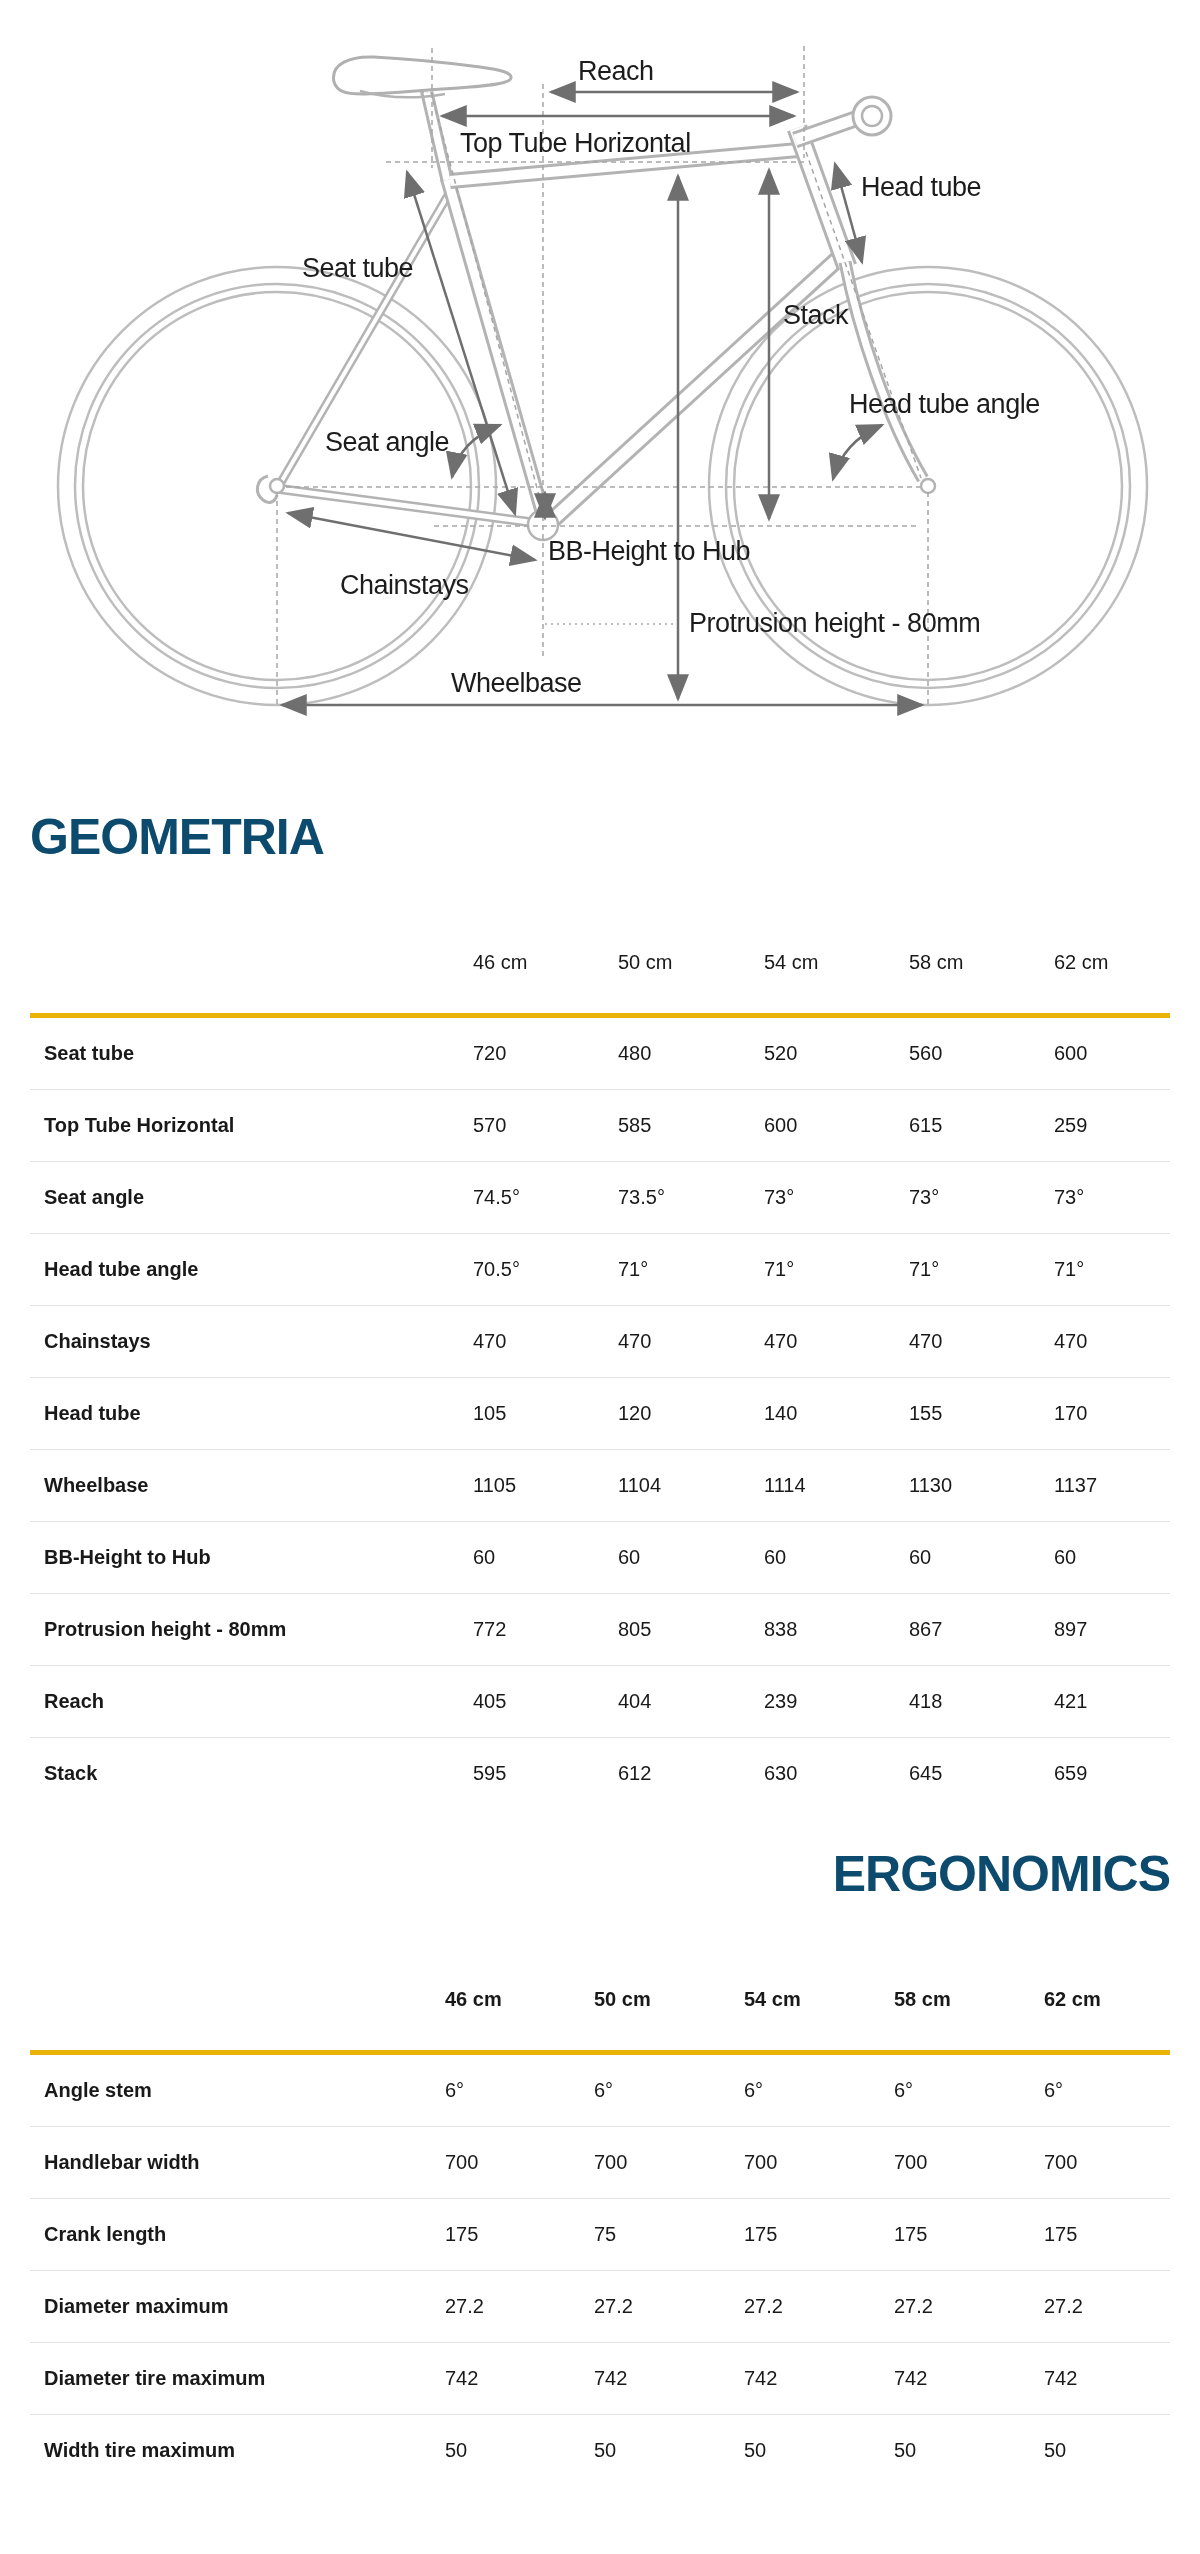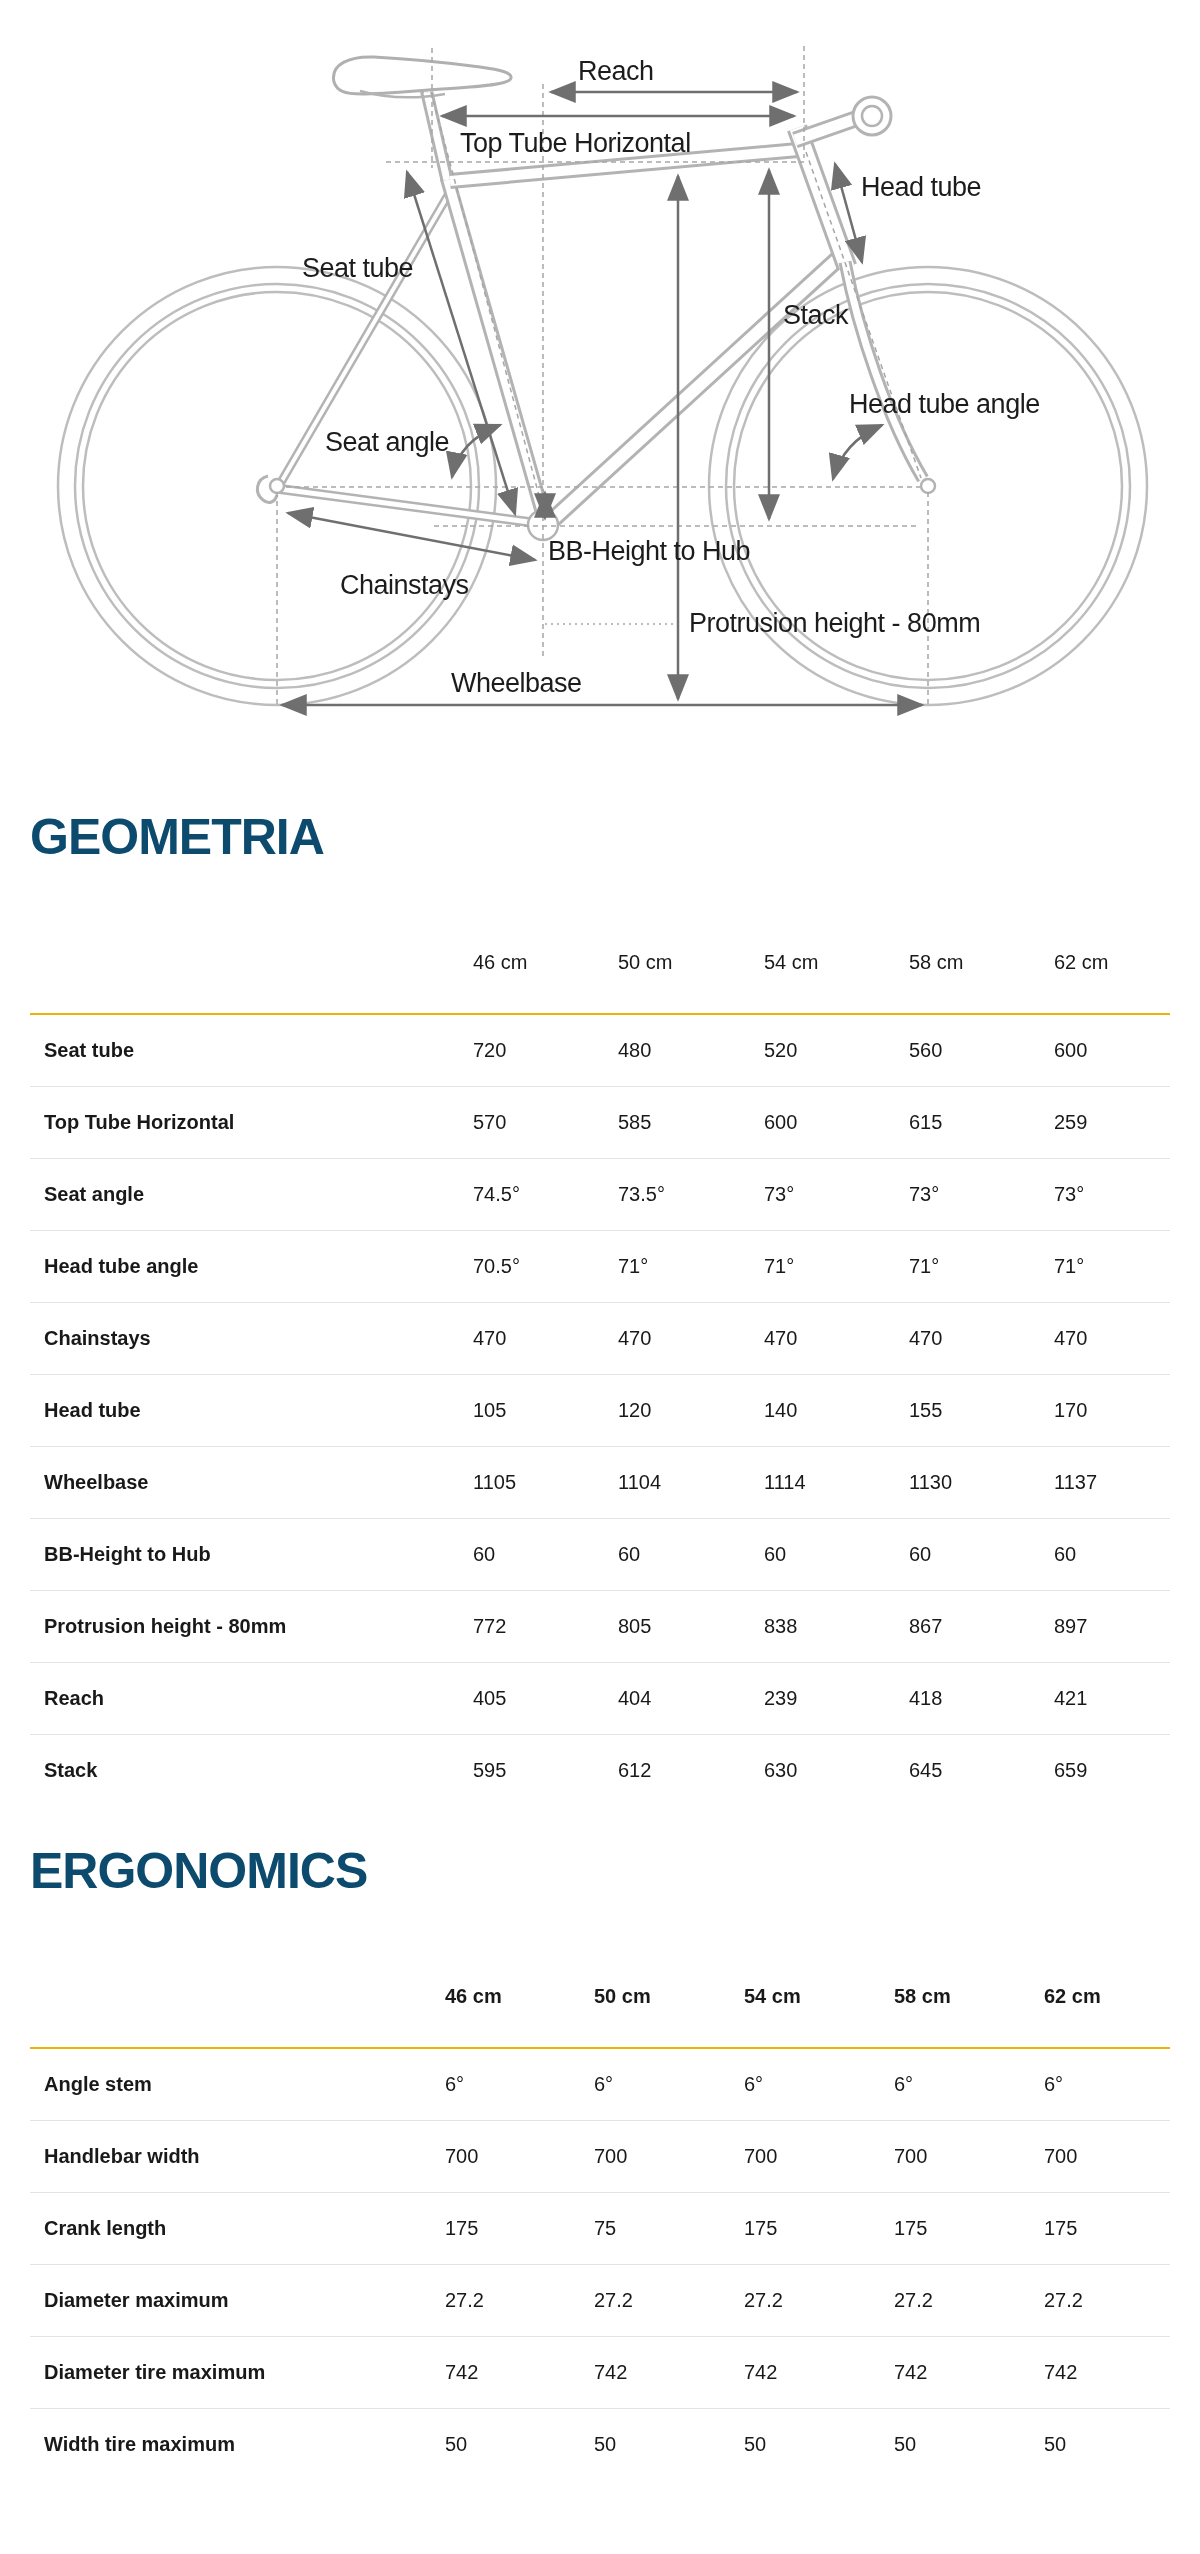--- a/index.html
+++ b/index.html
@@ -3,24 +3,24 @@
 <meta charset="utf-8">
 <style>
   html,body{margin:0;padding:0;background:#ffffff;}
   body{width:1200px;height:2554px;overflow:hidden;font-family:"Liberation Sans",sans-serif;color:#1a1a1a;}
   .diagram-wrap{width:1200px;height:770px;position:relative;}
   .diagram-wrap svg{display:block;}
   .dlabel{font-family:"Liberation Sans",sans-serif;font-size:27px;fill:#1c1c1c;letter-spacing:-0.5px;}
   section.spec{margin:0 30px;}
   h2.sec-title{font-size:50px;line-height:62px;font-weight:bold;letter-spacing:-1px;color:#0c4a6e;margin:0;}
   #geo-title{margin-top:36px;}
-  #ergo-title{margin-top:34px;}
+  #ergo-title{margin-top:34px;text-align:right;}
   table.spec-table{width:1140px;border-collapse:collapse;table-layout:fixed;}
   table.spec-table th,table.spec-table td{text-align:left;padding:0;font-size:20px;color:#191919;}
-  table.spec-table thead th{height:106px;vertical-align:bottom;padding-bottom:39px;border-bottom:2px solid #eab308;}
+  table.spec-table thead th{height:106px;vertical-align:bottom;padding-bottom:39px;border-bottom:5px solid #eab308;}
   table.geo-cols thead th{font-weight:normal;}
   table.ergo-cols thead th{font-weight:bold;}
   table.spec-table tbody tr{border-bottom:1px solid #e3e3e3;}
   table.spec-table tbody tr:last-child{border-bottom:none;}
   table.spec-table tbody th{height:71px;font-weight:bold;padding-left:14px;}
   table.spec-table tbody td{height:71px;font-weight:normal;}
 </style>
 </head>
 <body>
 

